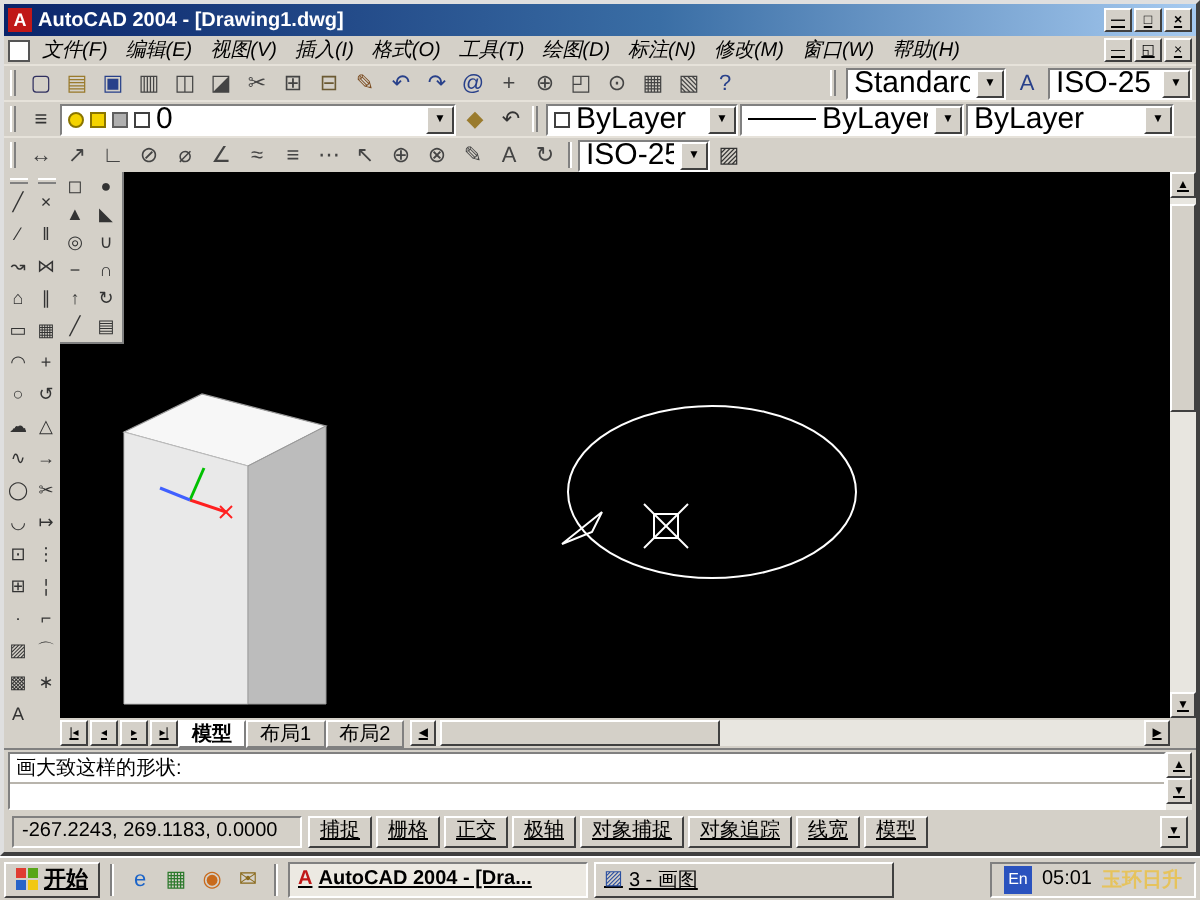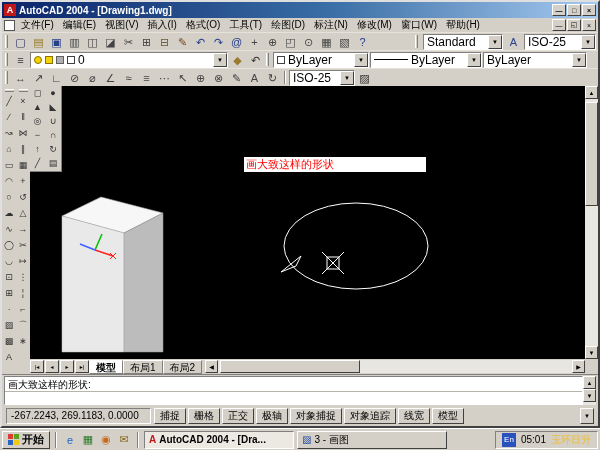--- a/index.html
+++ b/index.html
@@ -1,53 +1,53 @@
 <!DOCTYPE html>
 <html><head>
 <meta charset="utf-8">
 <style>
   * { margin:0; padding:0; box-sizing:border-box; }
   html,body { font-family:"Liberation Sans","DejaVu Sans",sans-serif; }
   .screen { position:relative; width:600px; height:450px; background:#d4d0c8; overflow:hidden; font-size:11px; color:#000; }
 
   
-  .raised  { border:1px solid; border-color:#ffffff #404040 #404040 #ffffff; background:#d4d0c8; }
+  .raised  { border:1px solid; border-color:#ffffff #404040 #404040 #ffffff; background:#d4d0c8;text-decoration:underline; }
   .sunken  { border:1px solid; border-color:#808080 #ffffff #ffffff #808080; }
 
   .acad-window { position:absolute; left:0; top:0; width:600px; height:428px;
     border:2px solid; border-color:#dfdfdf #404040 #404040 #dfdfdf; background:#d4d0c8;
     display:flex; flex-direction:column; }
 
   
   .titlebar { height:16px; flex:0 0 16px; background:linear-gradient(to right,#0a246a,#3a6ea5 55%,#a6caf0);
     color:#fff; display:flex; align-items:center; gap:3px; padding:0 2px; font-weight:bold; font-size:10px; }
   .app-icon { width:12px; height:12px; background:#c01818; color:#fff; font-size:9px; font-weight:bold;
     display:flex; align-items:center; justify-content:center; }
   .titlebar .spacer { flex:1; }
   .win-btn { width:14px; height:12px; font-size:7px; display:flex; align-items:center; justify-content:center; color:#000; }
 
   
   .menubar { height:14px; flex:0 0 14px; display:flex; align-items:center; padding:0 2px; font-size:10px; }
   .doc-icon { width:11px; height:11px; background:#fff; border:1px solid #555; margin-right:2px; }
-  .menu-item { padding:0 4px; white-space:nowrap; }
+  .menu-item { padding:0 4px; white-space:nowrap;font-style:italic; }
   .menubar .spacer { flex:1; }
 
   
   .tb-row { height:18px; flex:0 0 18px; display:flex; align-items:center; padding:0 2px; gap:1px; border-top:1px solid #e6e2da; }
   .grip { width:3px; height:13px; border-left:1px solid #fff; border-right:1px solid #808080; margin:0 3px 0 1px; }
   .hgrip { width:9px; height:3px; border-top:1px solid #fff; border-bottom:1px solid #808080; margin:2px 0; }
   .sep { width:0; height:13px; border-left:1px solid #808080; border-right:1px solid #fff; margin:0 2px; }
   .tb-group { display:flex; align-items:center; gap:1px; }
   .icon-btn { width:17px; height:16px; display:flex; align-items:center; justify-content:center; overflow:hidden; }
   .icon-btn .glyph { font-size:11px; line-height:16px; color:#333; }
   .styles-group { margin-left:auto; display:flex; align-items:center; gap:2px; }
 
   .combo { height:16px; background:#fff; border:1px solid; border-color:#808080 #fff #fff #808080;
     display:flex; align-items:center; padding-left:3px; gap:3px; overflow:hidden; }
-  .combo-text { font-size:12px; white-space:nowrap; overflow:hidden; flex:1; }
+  .combo-text { font-size:15px; white-space:nowrap; overflow:hidden; flex:1; }
   .combo-arrow { margin-left:auto; width:14px; height:14px; flex:0 0 14px; background:#d4d0c8;
     border:1px solid; border-color:#fff #404040 #404040 #fff; font-size:6px;
     display:flex; align-items:center; justify-content:center; }
   .mini { width:8px; height:8px; flex:0 0 8px; }
   .bulb { background:#f4d300; border-radius:50%; border:1px solid #8a7500; }
   .sun  { background:#f4d300; border:1px solid #8a7500; }
   .lockm{ background:#b0b0b0; border:1px solid #606060; }
   .swatch { background:#ffffff; border:1px solid #404040; }
   .lt-line { width:34px; height:1px; background:#000; flex:0 0 34px; }
 
@@ -515,21 +515,20 @@
           <ellipse cx="326" cy="160" rx="72" ry="43" fill="none" stroke="#ffffff" stroke-width="1"></ellipse>
 
           <polygon points="251,186 271,170 266,180" fill="none" stroke="#ffffff" stroke-width="1"></polygon>
 
           <g>
             <rect x="297" y="171" width="12" height="12" fill="none" stroke="#ffffff" stroke-width="1"></rect>
             <line x1="292" y1="166" x2="314" y2="188" stroke="#ffffff" stroke-width="1"></line>
             <line x1="314" y1="166" x2="292" y2="188" stroke="#ffffff" stroke-width="1"></line>
           </g>
         </svg>
-        <div class="annotation">画大致这样的形状</div>
       </div>
 
       <div class="vscroll">
         <span class="scroll-btn raised">▲</span>
         <span class="vthumb raised"></span>
         <span class="spacer"></span>
         <span class="scroll-btn raised">▼</span>
       </div>
 
       <div class="bottom-strip">

